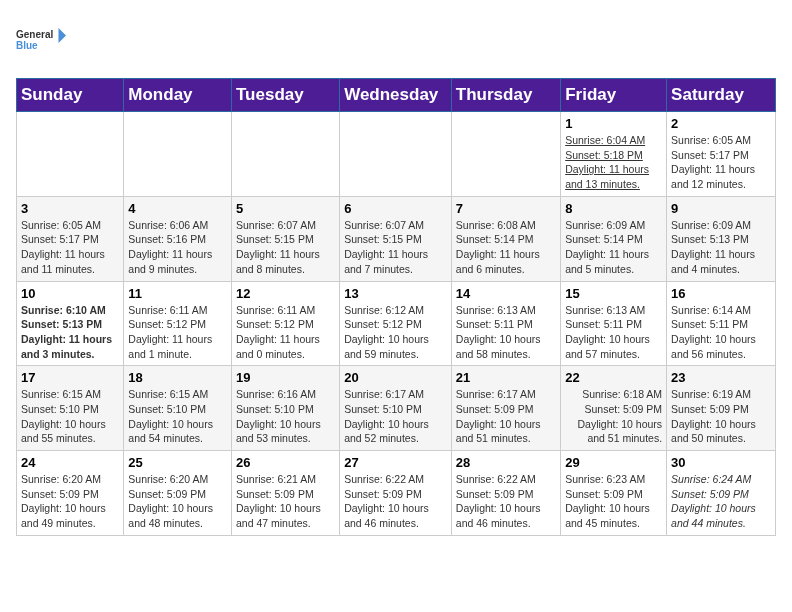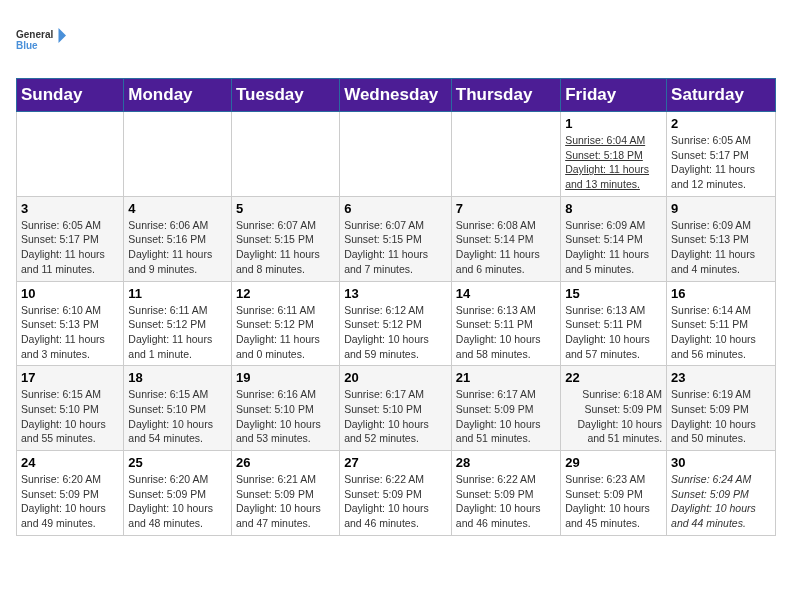--- a/index.html
+++ b/index.html
@@ -166,21 +166,21 @@
           <div class="day-num">9</div>
           <div class="day-info" style="white-space: pre-line;">Sunrise: 6:09 AM
 Sunset: 5:13 PM
 Daylight: 11 hours
 and 4 minutes.</div>
         </td>
       </tr>
       <tr>
         <td>
           <div class="day-num">10</div>
-          <div class="day-info" style="white-space: pre-line;">Sunrise: 6:10 AM
+          <div class="day-info" style="white-space: pre-line; font-weight: bold;">Sunrise: 6:10 AM
 Sunset: 5:13 PM
 Daylight: 11 hours
 and 3 minutes.</div>
         </td>
         <td>
           <div class="day-num">11</div>
           <div class="day-info" style="white-space: pre-line;">Sunrise: 6:11 AM
 Sunset: 5:12 PM
 Daylight: 11 hours
 and 1 minute.</div>

